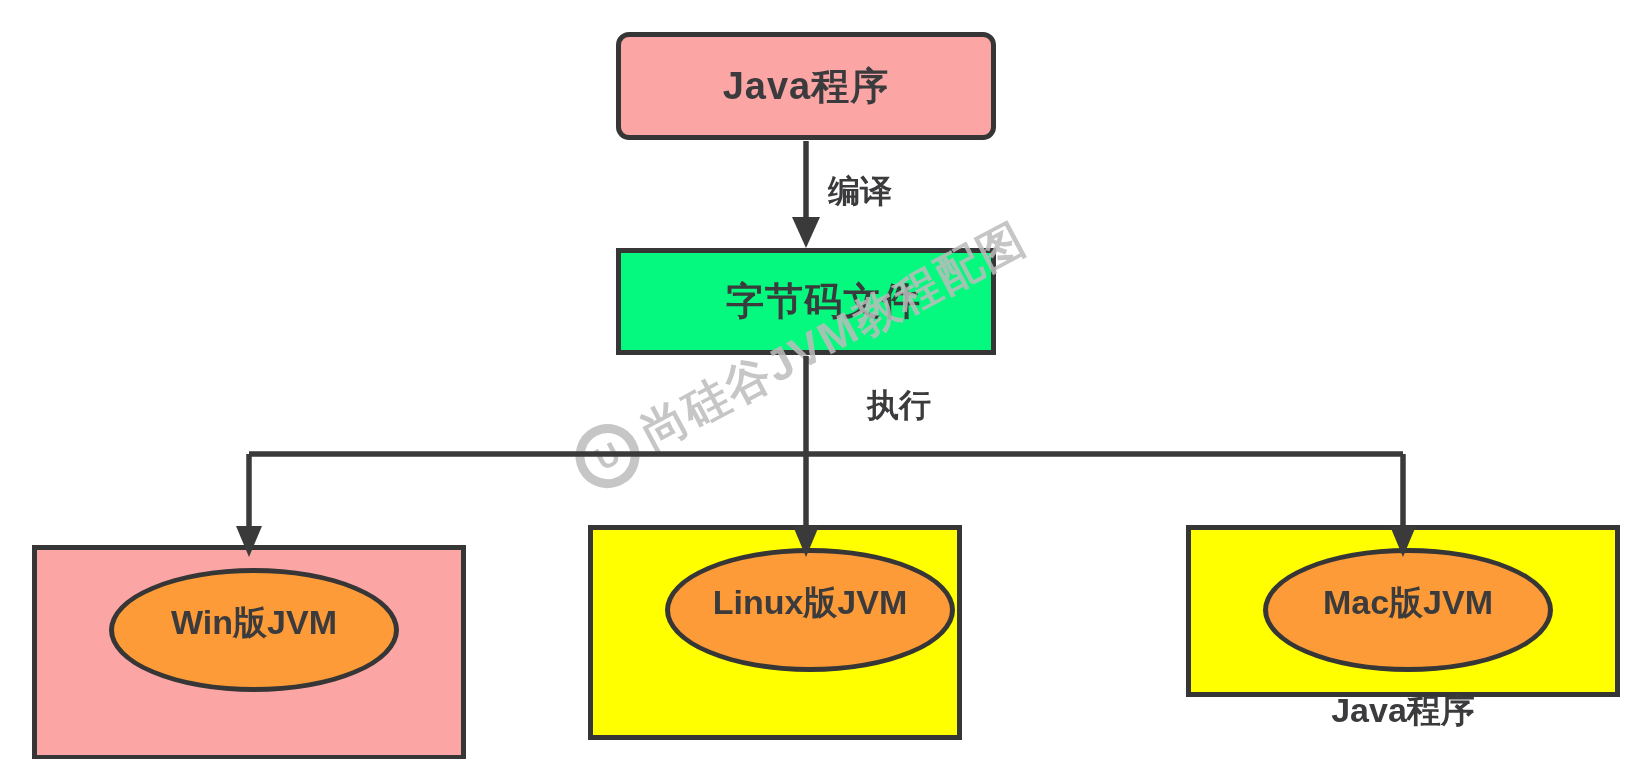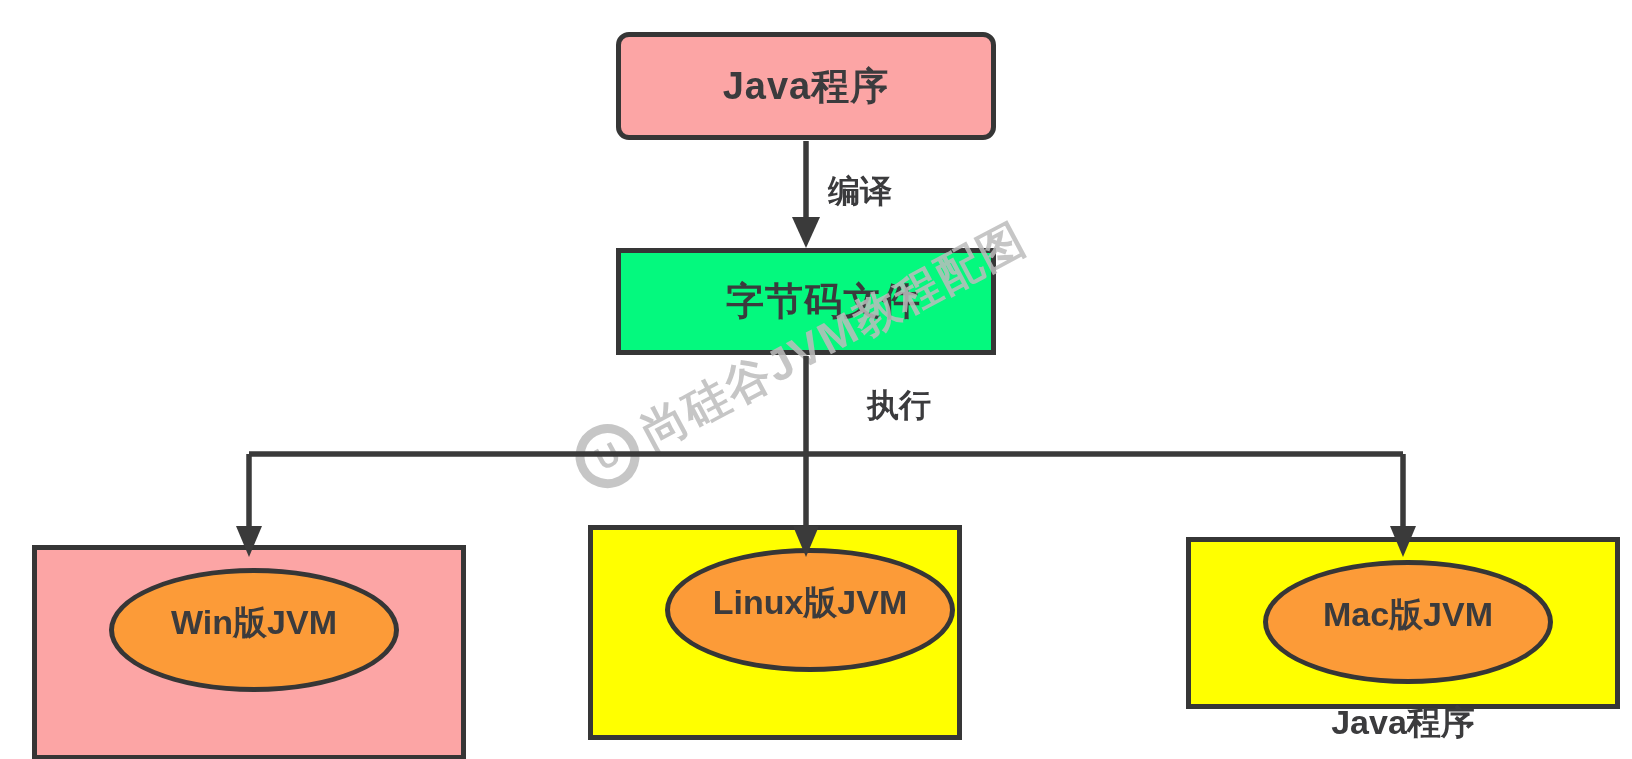--- a/index.html
+++ b/index.html
@@ -25,21 +25,21 @@
   #bytecode-box{left:616px;top:248px;width:380px;height:107px;padding-left:35px;}
 
   .os-box{
     position:absolute;
     box-sizing:border-box;
     border:5px solid #363636;
     z-index:1;
   }
   #os-box-0{left:32px;top:525px;width:434px;height:215px;}
   #os-box-1{left:588px;top:525px;width:374px;height:215px;}
-  #os-box-2{left:1186px;top:537px;width:434px;height:172px;}
+  #os-box-2{left:1186px;top:525px;width:434px;height:172px;}
 
   .jvm-ellipse{
     position:absolute;
     left:72px;top:18px;width:290px;height:124px;
     box-sizing:border-box;
     border:5px solid #363636;
     border-radius:50%;
     display:flex;align-items:center;justify-content:center;
     font-weight:bold;font-size:34px;
     padding-bottom:14px;

